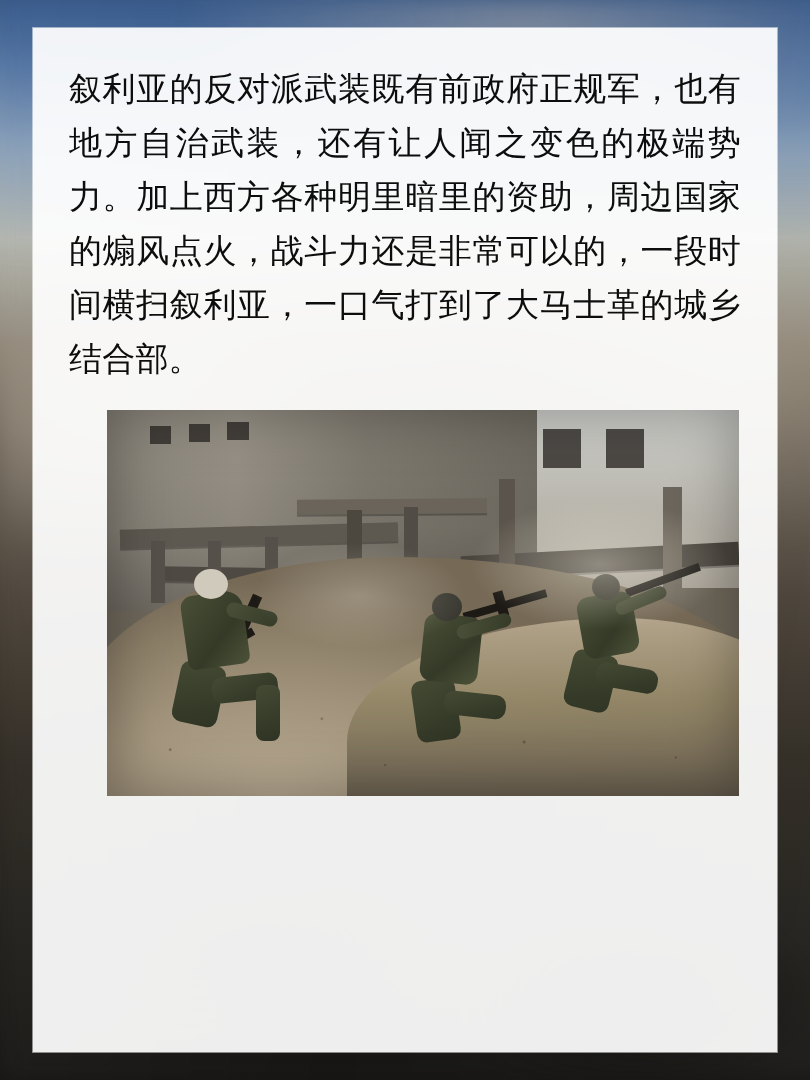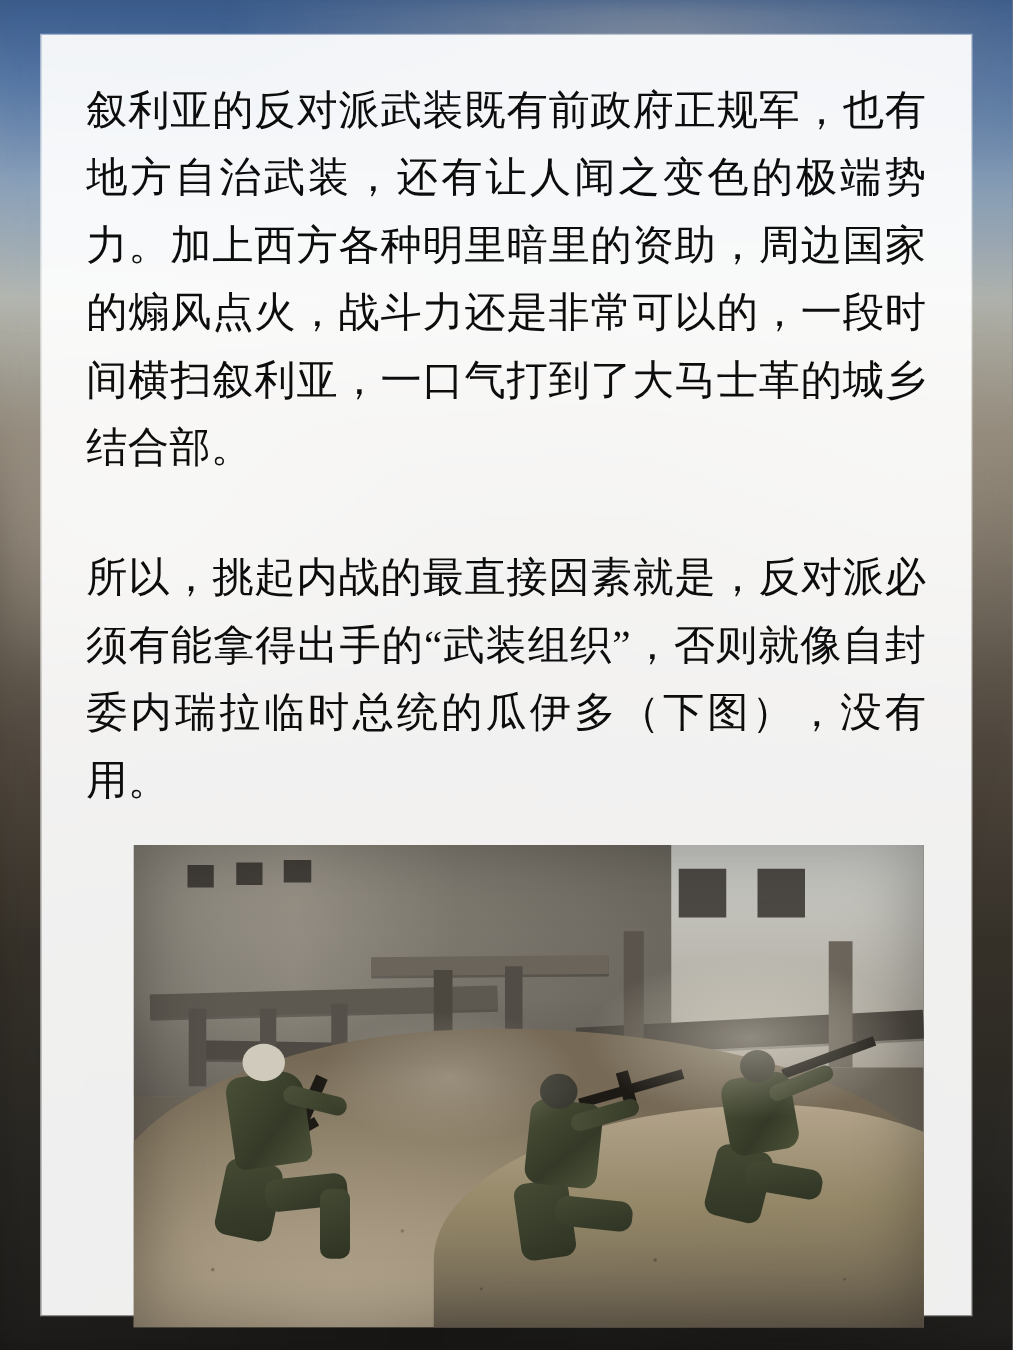--- a/index.html
+++ b/index.html
@@ -236,21 +236,20 @@
 
   <div class="bg"></div>
   <div class="bg-sky-glow"></div>
   <div class="bg-texture"></div>
 
   <div class="card">
     <div class="card-inner">
 
       <p class="para">叙利亚的反对派武装既有前政府正规军，也有地方自治武装，还有让人闻之变色的极端势力。加上西方各种明里暗里的资助，周边国家的煽风点火，战斗力还是非常可以的，一段时间横扫叙利亚，一口气打到了大马士革的城乡结合部。</p>
 
-      <p class="para">所以，挑起内战的最直接因素就是，反对派必须有能拿得出手的“武装组织”，否则就像自封委内瑞拉临时总统的瓜伊多（下图），没有用。</p>
 
       <div class="photo-wrap">
         <div class="photo">
           <div class="ph-sky"></div>
 
           <div class="ph-bldg">
             <div class="ph-win w1"></div>
             <div class="ph-win w2"></div>
             <div class="ph-win w3"></div>
           </div>

